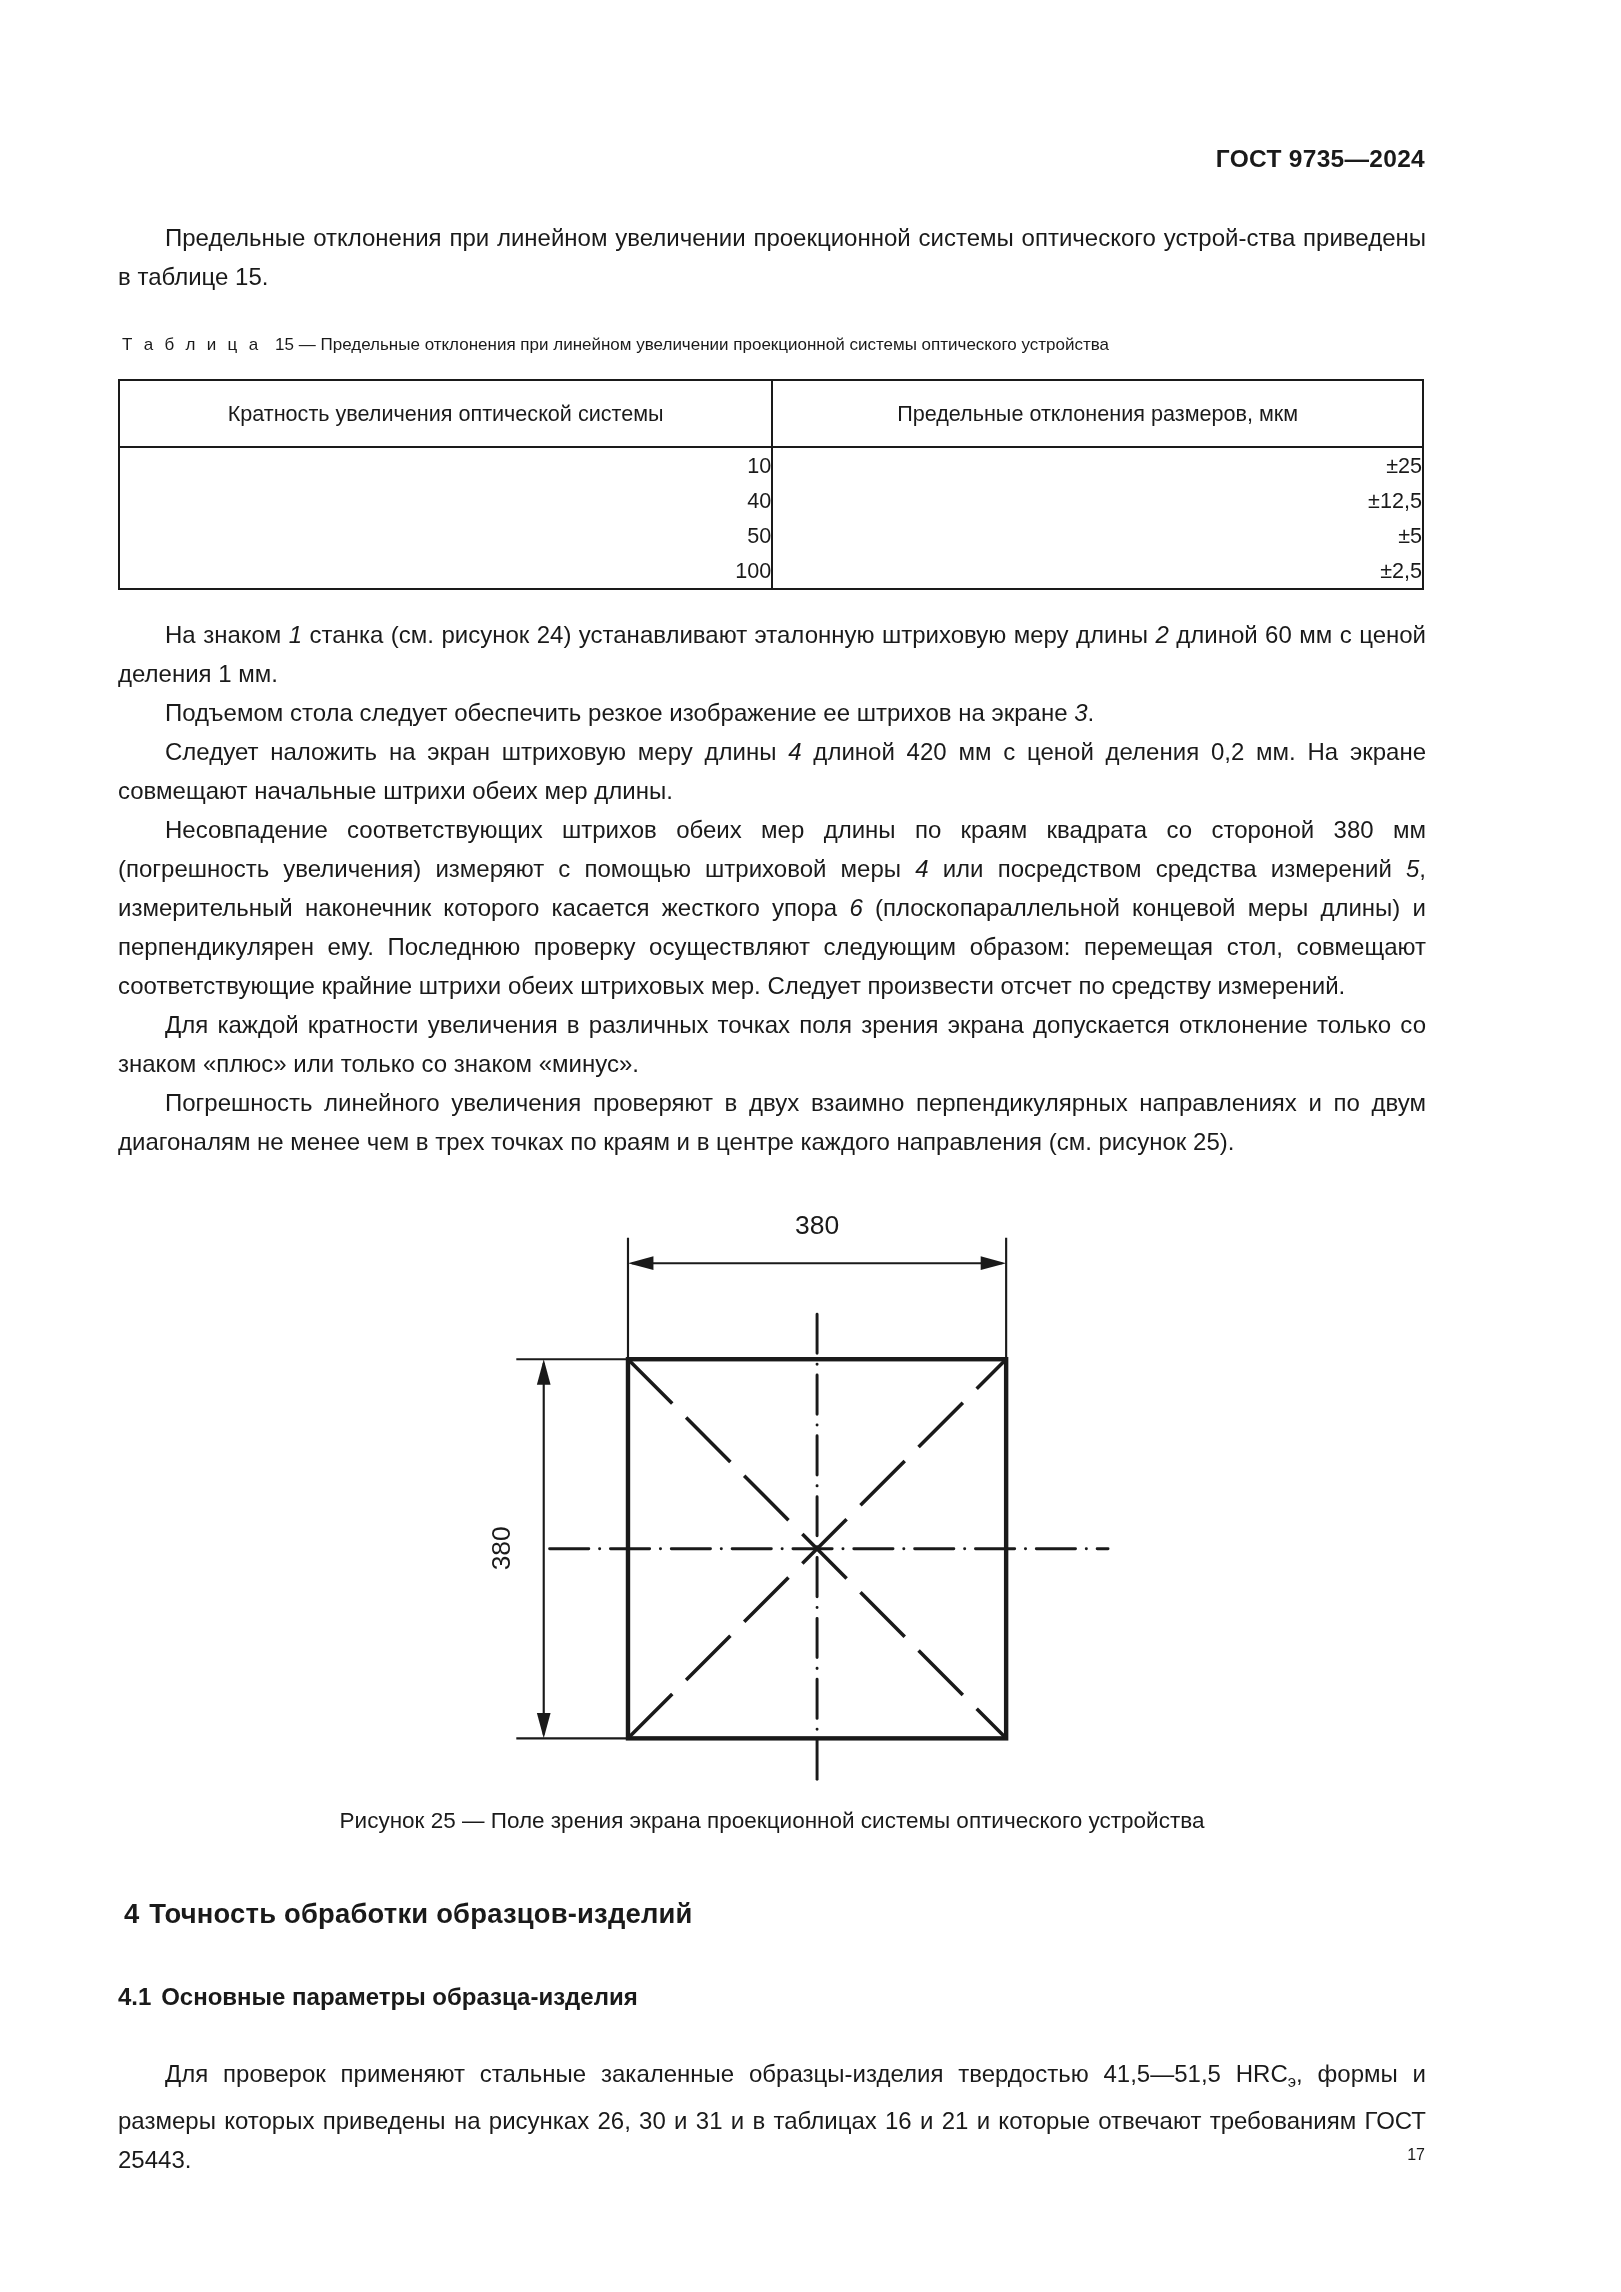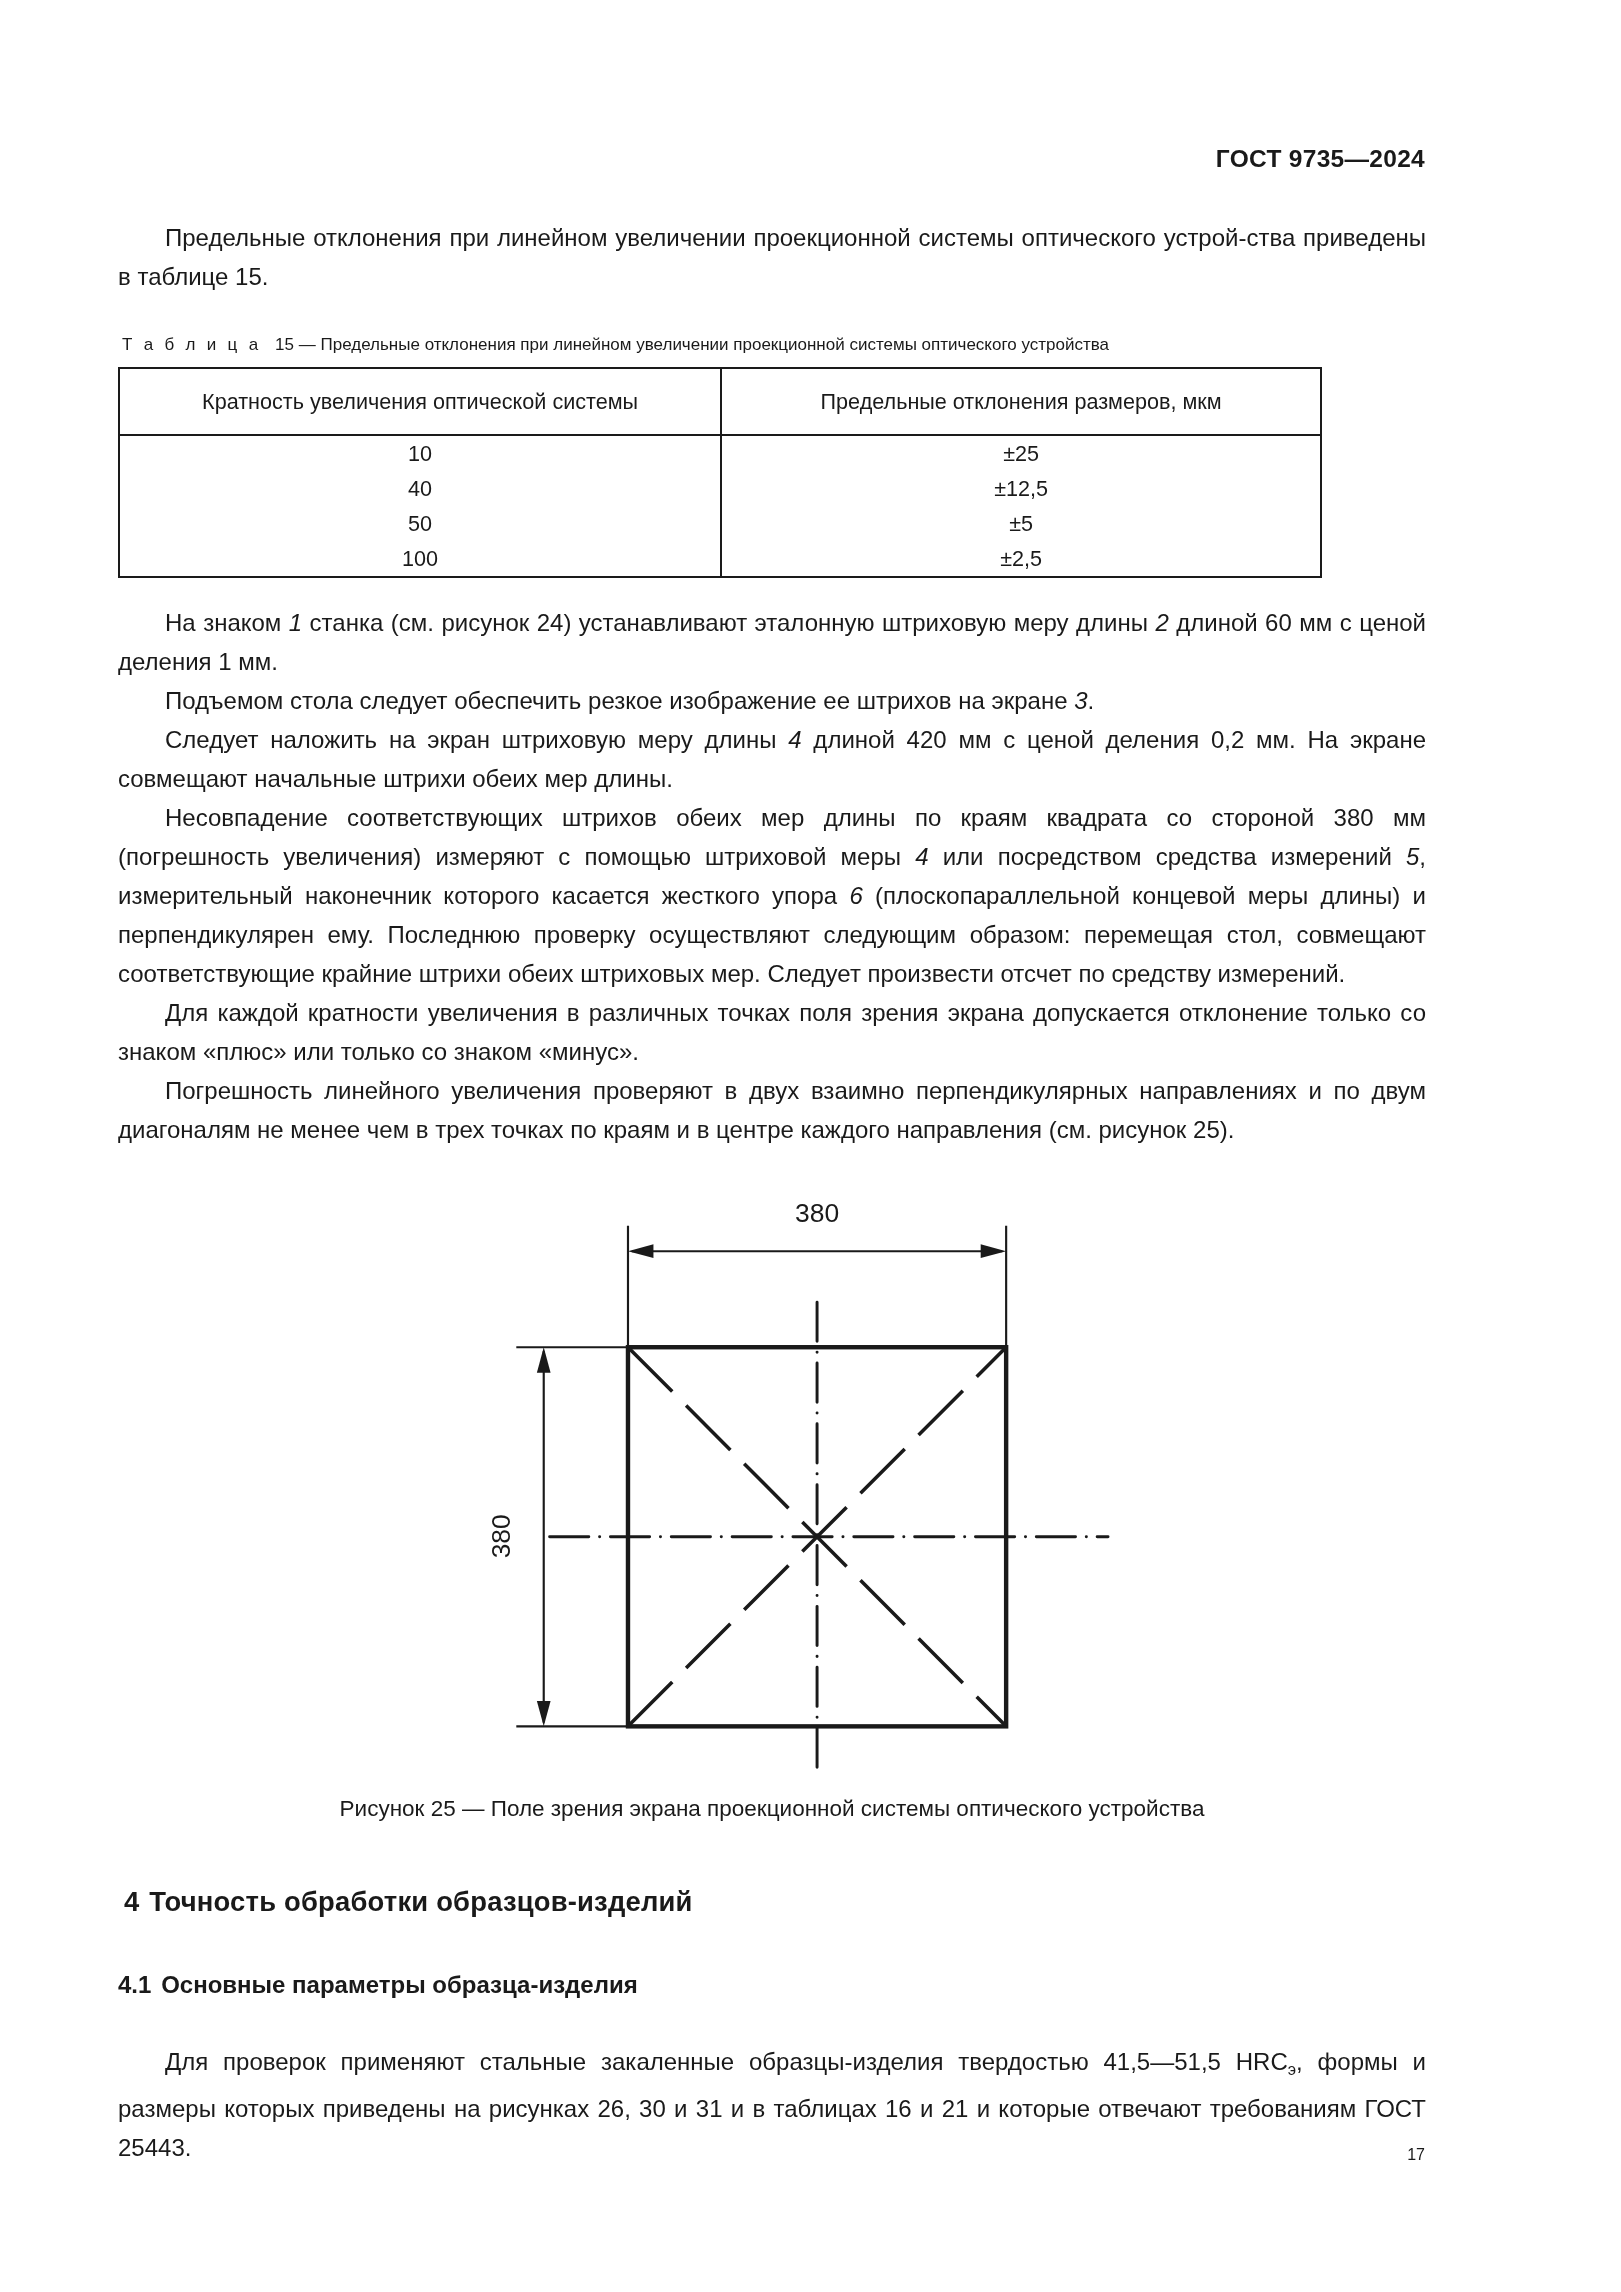--- a/index.html
+++ b/index.html
@@ -60,23 +60,23 @@
     font-size: 17px;
     line-height: 37px;
     text-align: justify;
   }
   .table-caption .tw { letter-spacing: 3.3px; }
   .table-caption .gap-sm { display: inline-block; width: 13.7px; }
 
   
   table.gost-table {
     border-collapse: collapse;
-    width: 1204px;
+    width: 1306px;
     table-layout: fixed;
-    margin-top: 4px;
+    margin-top: 16px;
   }
   table.gost-table th,
   table.gost-table td {
     font-weight: normal;
     font-size: 21.6px;
     line-height: 33px;
     text-align: center;
     vertical-align: middle;
     padding: 0;
   }
@@ -88,21 +88,21 @@
     border-right: 2px solid #1a1a1a;
     border-bottom: 2px solid #1a1a1a;
   }
   .th-cell.last { border-right: none; }
   .td-cell {
     border-right: 2px solid #1a1a1a;
     border-top: 2px solid #1a1a1a;
     padding: 13.7px 0 19.6px 0;
   }
   .td-cell.last { border-right: none; }
-  .td-cell div { line-height: 35px; }
+  .td-cell div { line-height: 35px; text-align: right; }
 
   
   .figure-block {
     position: relative;
     width: 1308px;
     height: 627px;
     margin-top: 15.7px;
   }
   .figure-caption {
     margin: 0;

